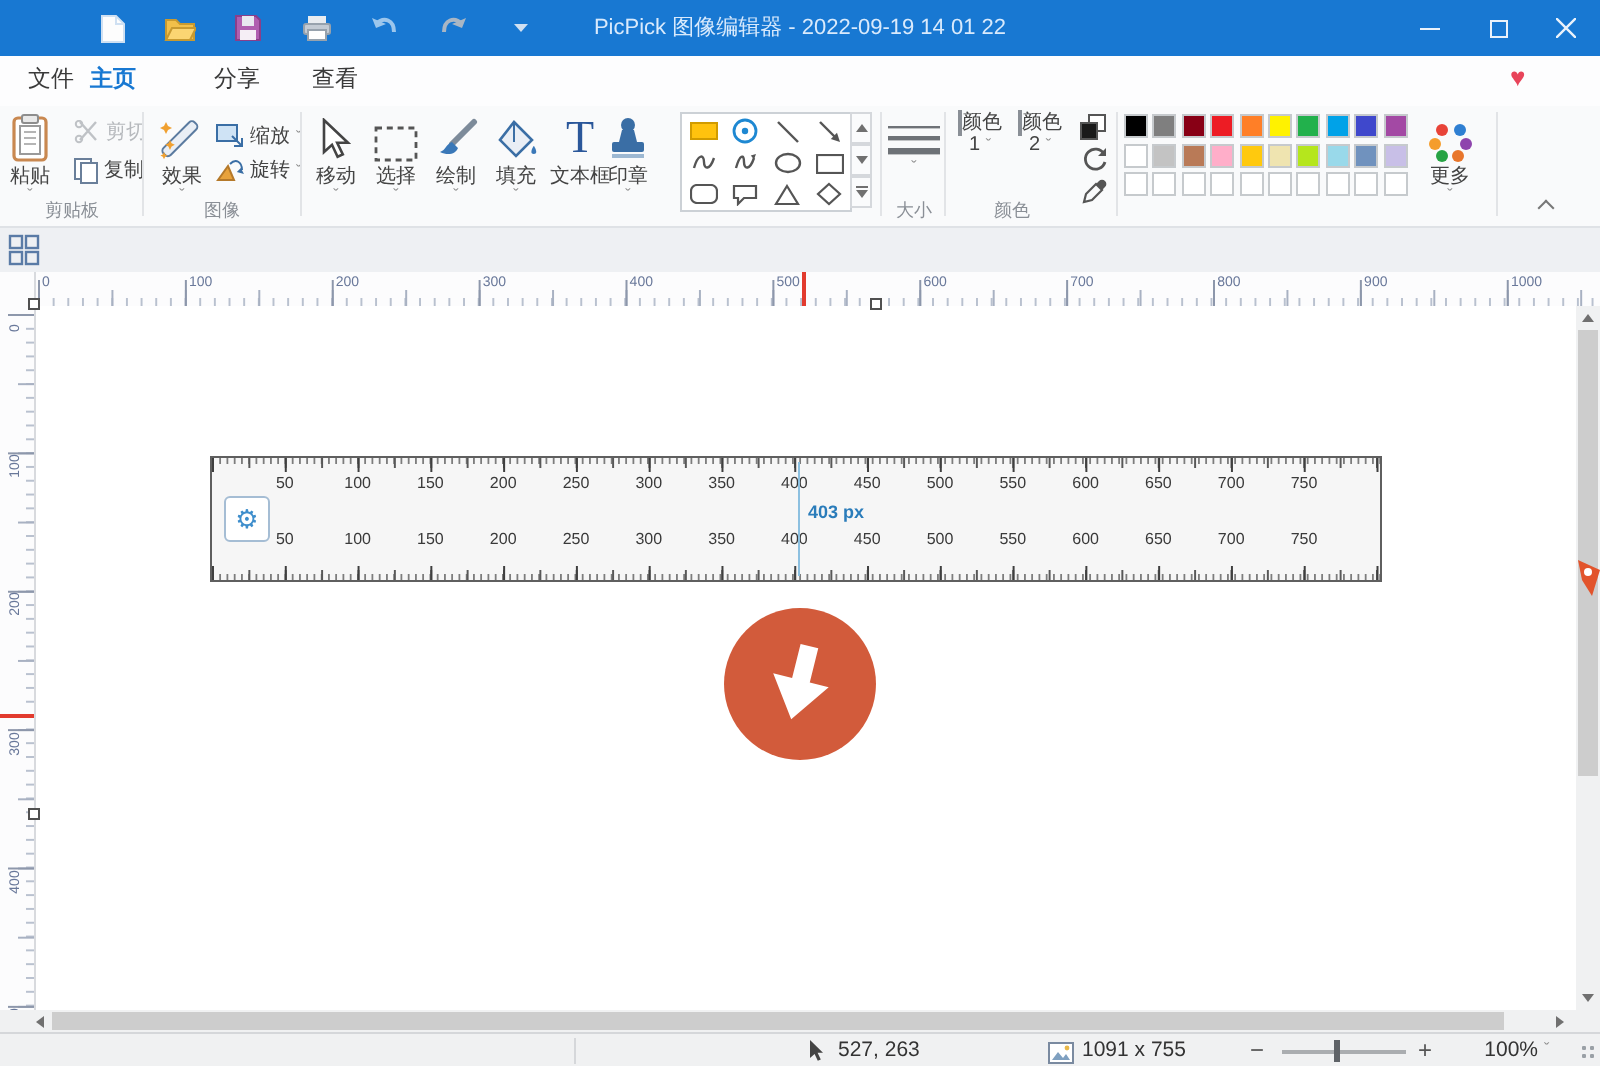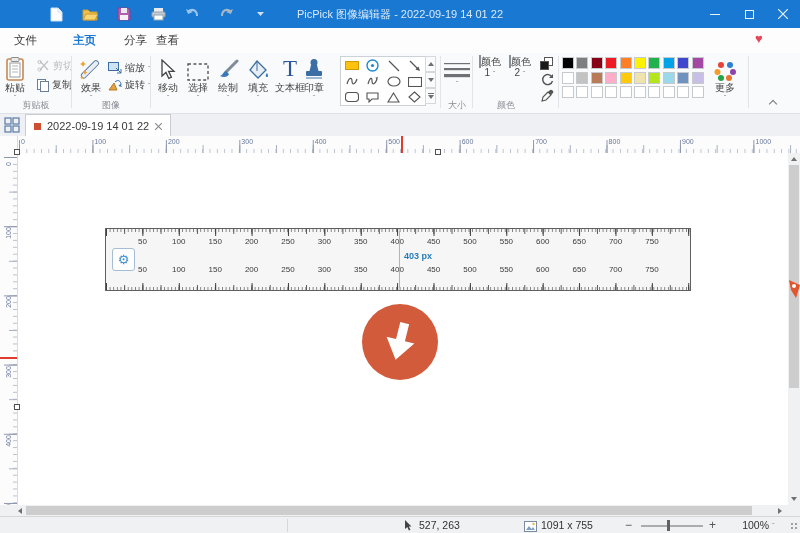--- a/index.html
+++ b/index.html
@@ -183,22 +183,22 @@
       <span class="wbtn">
           <svg width="10" height="10">
             <path d="M0 0l10 10M10 0L0 10" stroke="#eaf2fb" stroke-width="1.2"></path>
           </svg>
         </span>
     </div>
   </div>
 
   <div class="menurow">
     <span class="mtab" style="left:8px">文件</span>
-    <span class="mtab active" style="left:67px">主页</span>
-    <span class="mtab" style="left:118px">分享</span>
+    <span class="mtab active" style="left:39px">主页</span>
+    <span class="mtab" style="left:101px">分享</span>
     <span class="mtab" style="left:150px">查看</span>
     <span class="heart">♥</span>
   </div>
 
   <div class="ribbon">
 
     <div class="bigbtn" style="left:0;width:30px">
       <span class="bicon">
         <svg width="20" height="24">
             <rect x="2" y="2" width="16" height="21" rx="2" fill="#fff" stroke="#c98850" stroke-width="1.6"></rect>
@@ -502,27 +502,20 @@
 
   <div class="tabstrip">
     <span class="gridbtn">
       <svg width="16" height="16">
           <rect x="1" y="1" width="6" height="6" fill="none" stroke="#5a7ba6" stroke-width="1.2"></rect>
           <rect x="9" y="1" width="6" height="6" fill="none" stroke="#5a7ba6" stroke-width="1.2"></rect>
           <rect x="1" y="9" width="6" height="6" fill="none" stroke="#5a7ba6" stroke-width="1.2"></rect>
           <rect x="9" y="9" width="6" height="6" fill="none" stroke="#5a7ba6" stroke-width="1.2"></rect>
         </svg>
     </span>
-    <div class="doctab">
-      <span class="dticon"></span>
-      <span>2022-09-19 14 01 22</span>
-      <span><svg width="7" height="7">
-            <path d="M0 0l7 7M7 0L0 7" stroke="#8a8f96" stroke-width="1.2"></path>
-          </svg></span>
-    </div>
   </div>
 
   <div class="hruler">
     <div class="hr-ticks"></div>
     <div>
         <span class="hr-num" style="--i: 0;">0</span>
         <span class="hr-num" style="--i: 1;">100</span>
         <span class="hr-num" style="--i: 2;">200</span>
         <span class="hr-num" style="--i: 3;">300</span>
         <span class="hr-num" style="--i: 4;">400</span>

